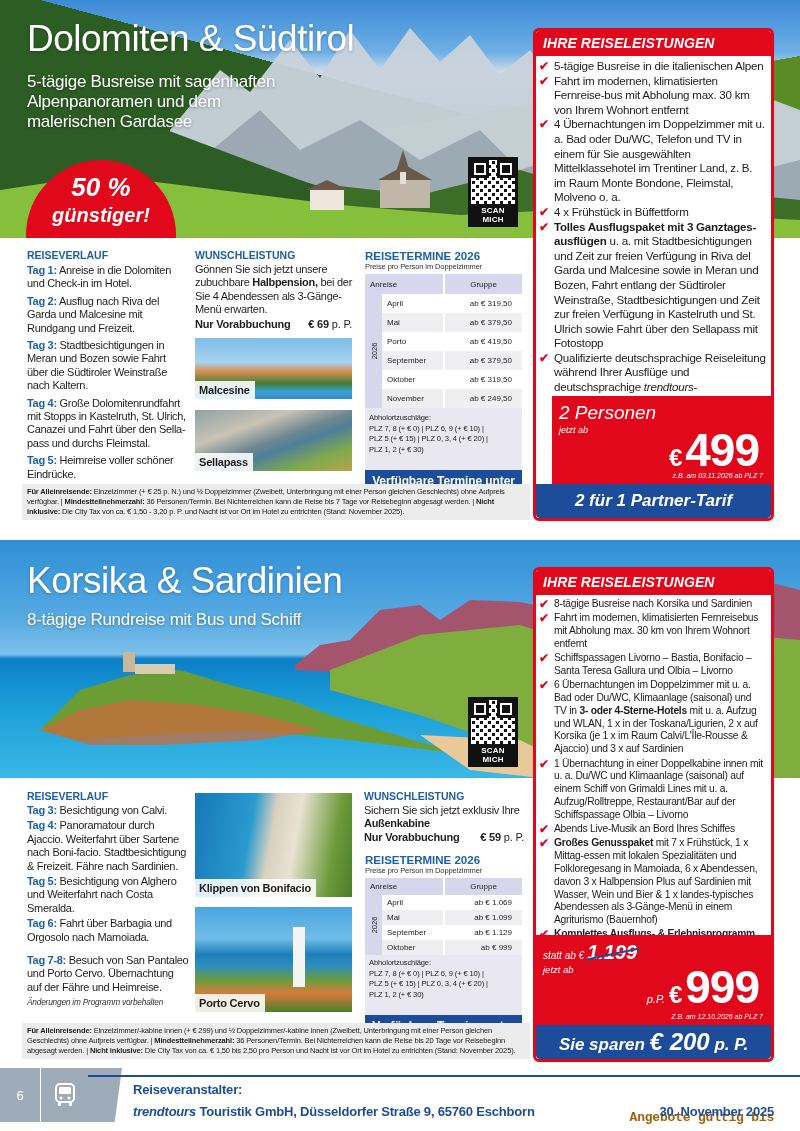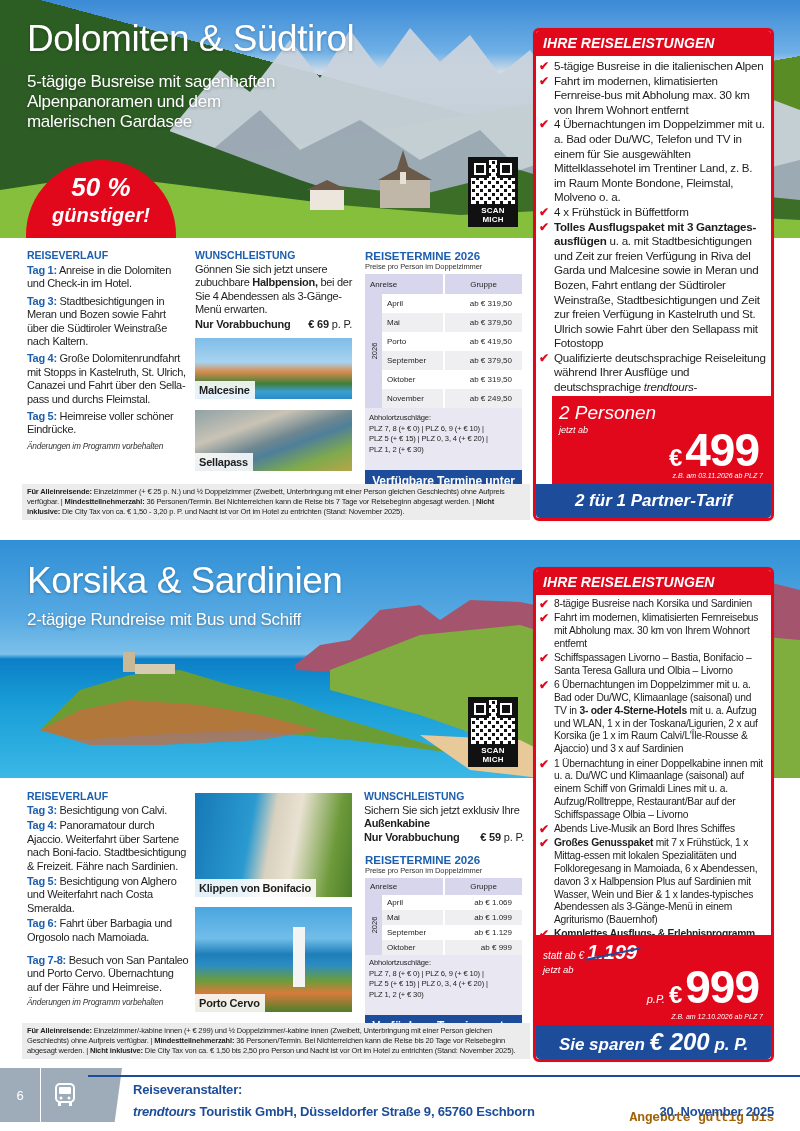--- a/index.html
+++ b/index.html
@@ -153,20 +153,21 @@
       <span style="font-size:46px; font-weight:bold; letter-spacing:-1px; line-height:44px;">499</span>
     </div>
     <div style="position:absolute; right:8px; top:76px; font-size:7px; font-style:italic;">z.B. am 03.11.2026 ab PLZ 7</div>
   </div>
   <div class="price-blue" style="position:absolute; left:0; right:0; top:453px; height:34px; line-height:34px; font-size:17px;">2 für 1 Partner-Tarif</div>
 </div>
 
 <div style="position:absolute; left:27px; top:249px; width:160px;">
   <div class="col-h" style="margin-bottom:3px;">REISEVERLAUF</div>
   <div class="tag"><b>Tag 1:</b><span> Anreise in die Dolomiten und Check-in im Hotel.</span></div>
+  <div class="tag"><b>Tag 2:</b><span> Ausflug nach Riva del Garda und Malcesine mit Rundgang und Freizeit.</span></div>
   <div class="tag"><b>Tag 3:</b><span> Stadtbesichtigungen in Meran und Bozen sowie Fahrt über die Südtiroler Weinstraße nach Kaltern.</span></div>
   <div class="tag"><b>Tag 4:</b><span> Große Dolomitenrundfahrt mit Stopps in Kastelruth, St. Ulrich, Canazei und Fahrt über den Sella-pass und durchs Fleimstal.</span></div>
   <div class="tag"><b>Tag 5:</b><span> Heimreise voller schöner Eindrücke.</span></div>
   <div class="note-ital" style="margin-top:4px;">Änderungen im Programm vorbehalten</div>
 </div>
 
 <div style="position:absolute; left:195px; top:249px; width:157px;">
   <div class="col-h" style="margin-bottom:2px;">WUNSCHLEISTUNG</div>
   <div class="wunsch-text"><span>Gönnen Sie sich jetzt unsere zubuchbare </span><b>Halbpension,</b><span> bei der Sie 4 Abendessen als 3-Gänge-Menü erwarten.</span></div>
   <div class="row-line" style="margin-top:1px;">
@@ -241,21 +242,21 @@
     <polygon points="40,190 80,150 130,135 180,130 230,145 290,160 330,175 380,190 430,205 470,215 350,200 250,190 150,195 80,200" fill="#6c9d35"></polygon>
     <polygon points="40,190 80,170 130,160 200,165 260,175 320,190 260,200 160,205 90,205" fill="#c86b3d" opacity="0.75"></polygon>
     <rect x="123" y="112" width="12" height="20" fill="#c8b897"></rect>
     <rect x="135" y="124" width="40" height="10" fill="#d7ccb2"></rect>
     <polygon points="420,195 520,200 560,220 540,238 470,230" fill="#e7c99a"></polygon>
   </svg>
 </div>
 
 <div class="hero-title" style="top:560px;">Korsika &amp; Sardinien</div>
 <div class="hero-sub" style="top:610px;">
-  <div>2-tägige Rundreise mit Bus und Schiff</div>
+  <div>8-tägige Rundreise mit Bus und Schiff</div>
 </div>
 
 <div class="qr" style="left:468px; top:697px;">
   <div class="code"></div>
   <div class="lbl">SCAN MICH</div>
 </div>
 
 <div class="leist" style="top:567px; height:495px;">
   <div class="leist-head">IHRE REISELEISTUNGEN</div>
   <ul style="padding-top:3px;">

